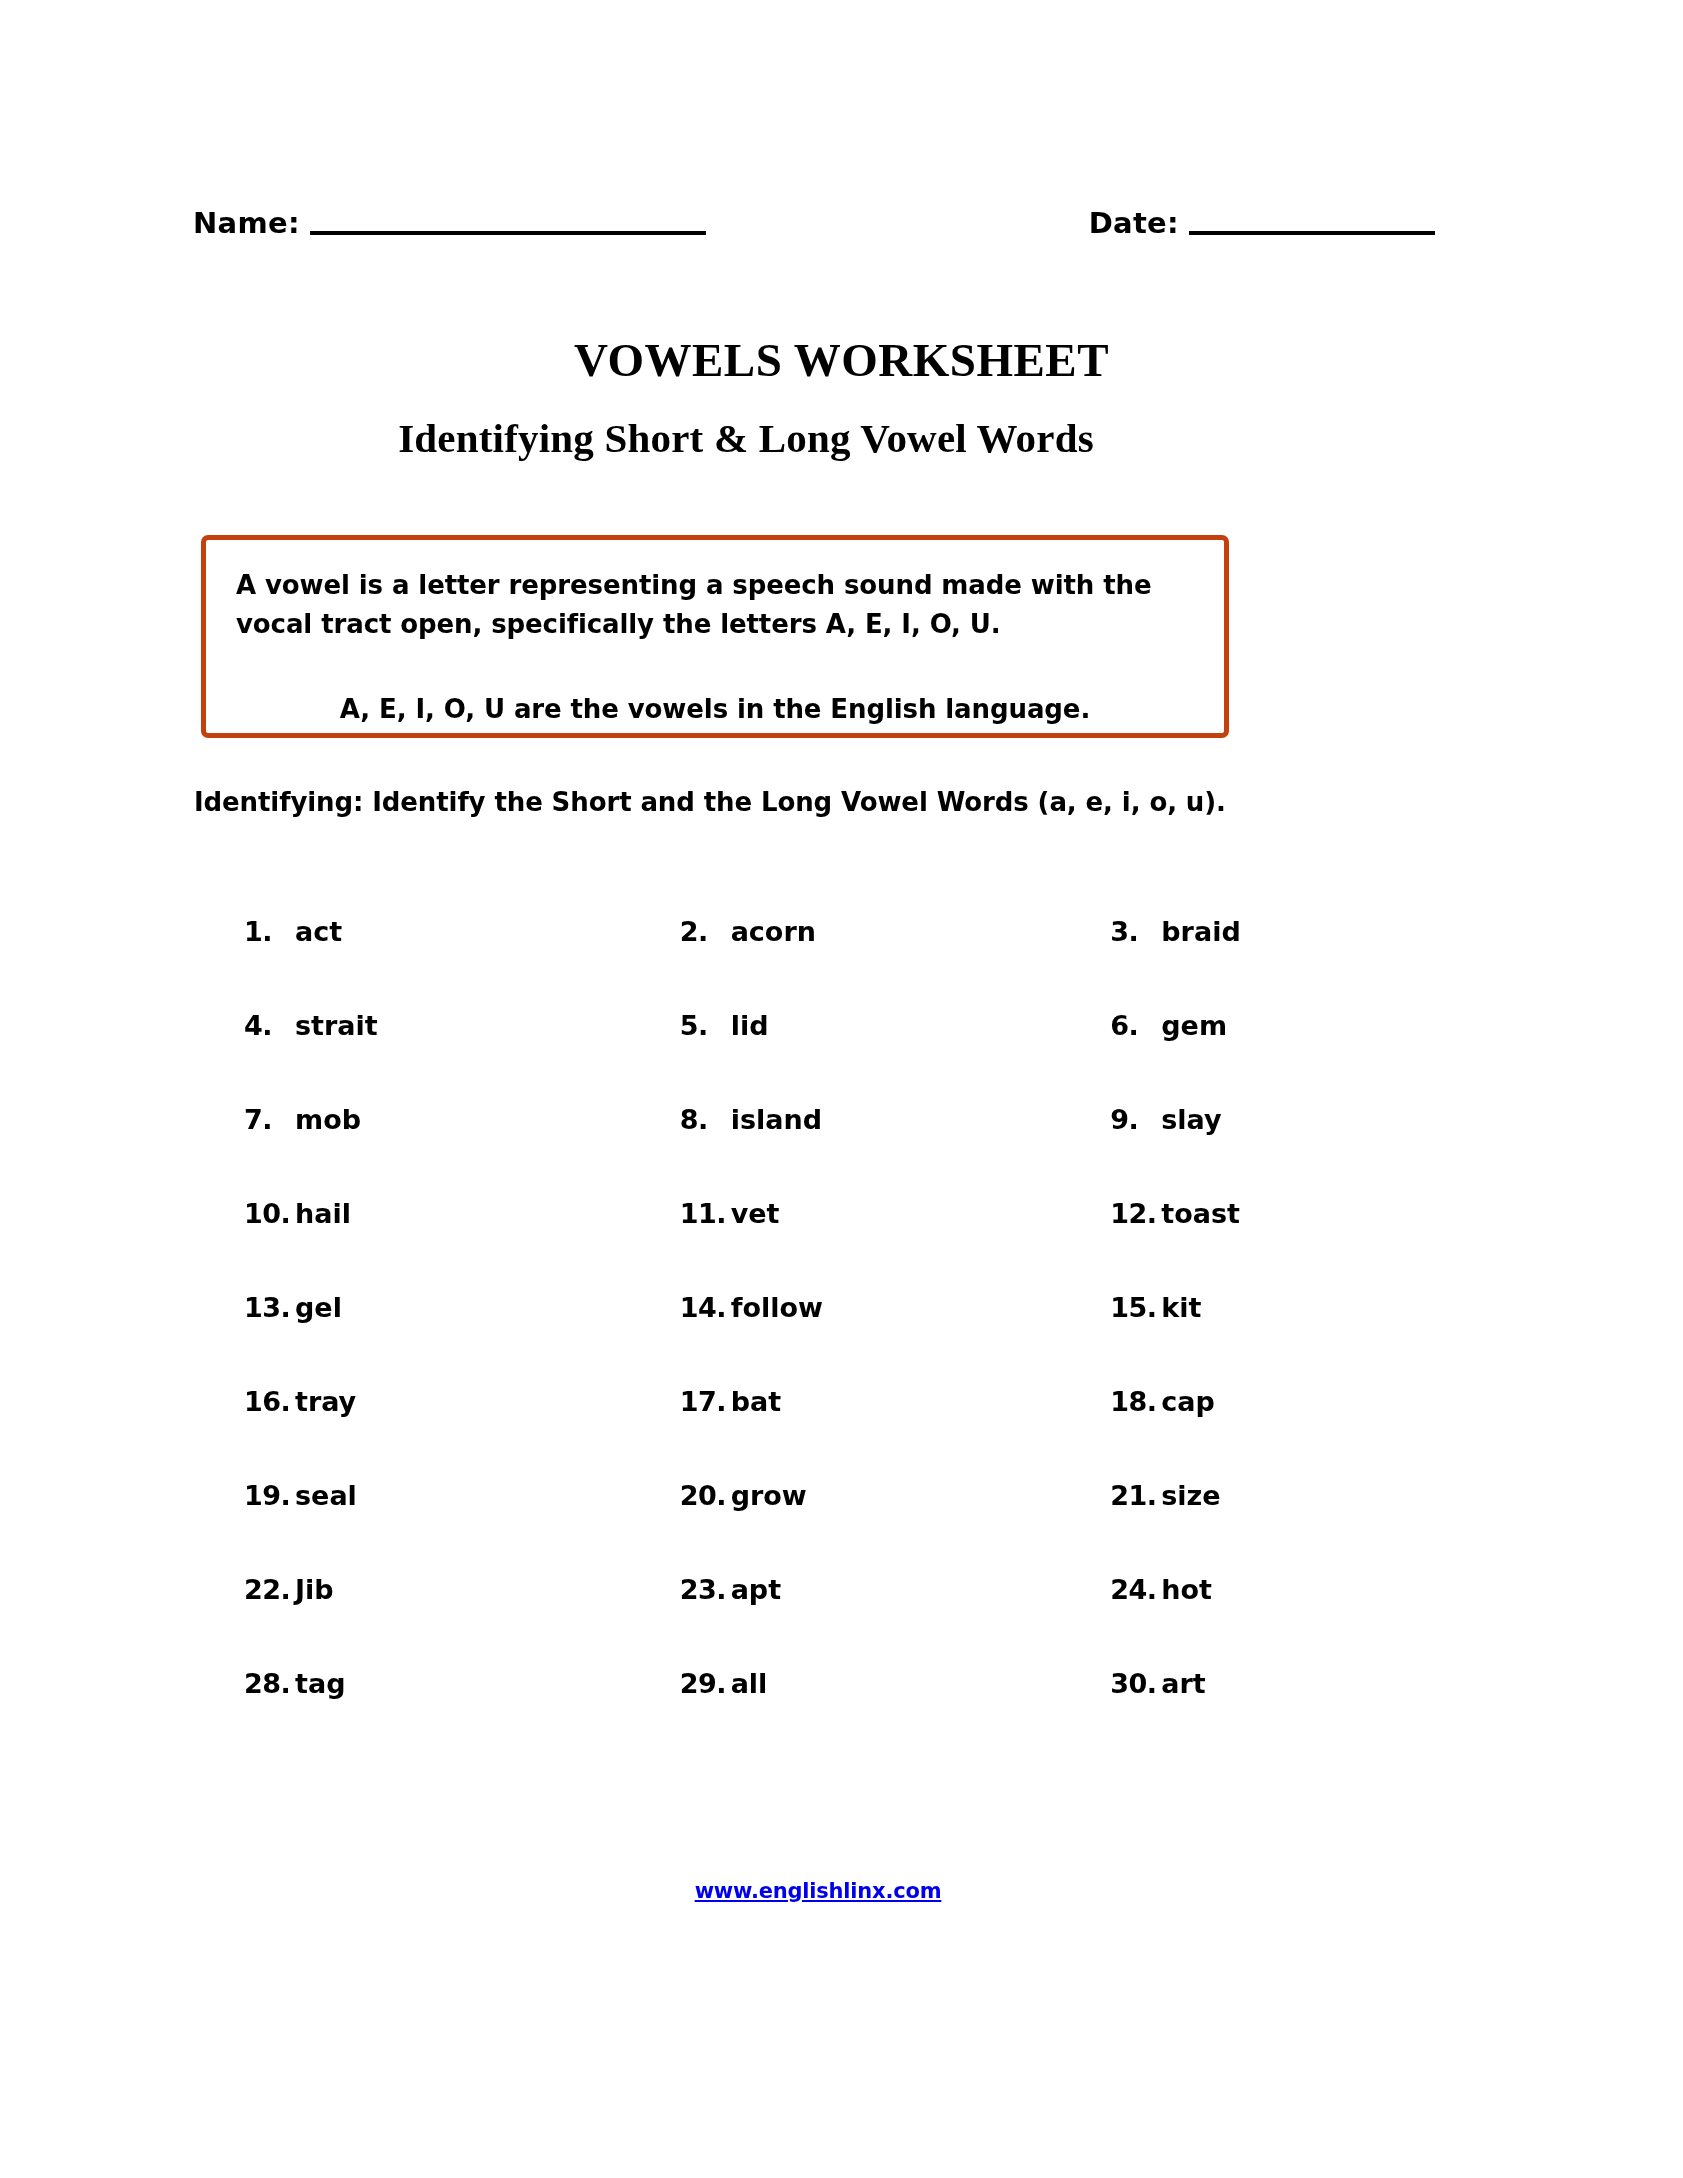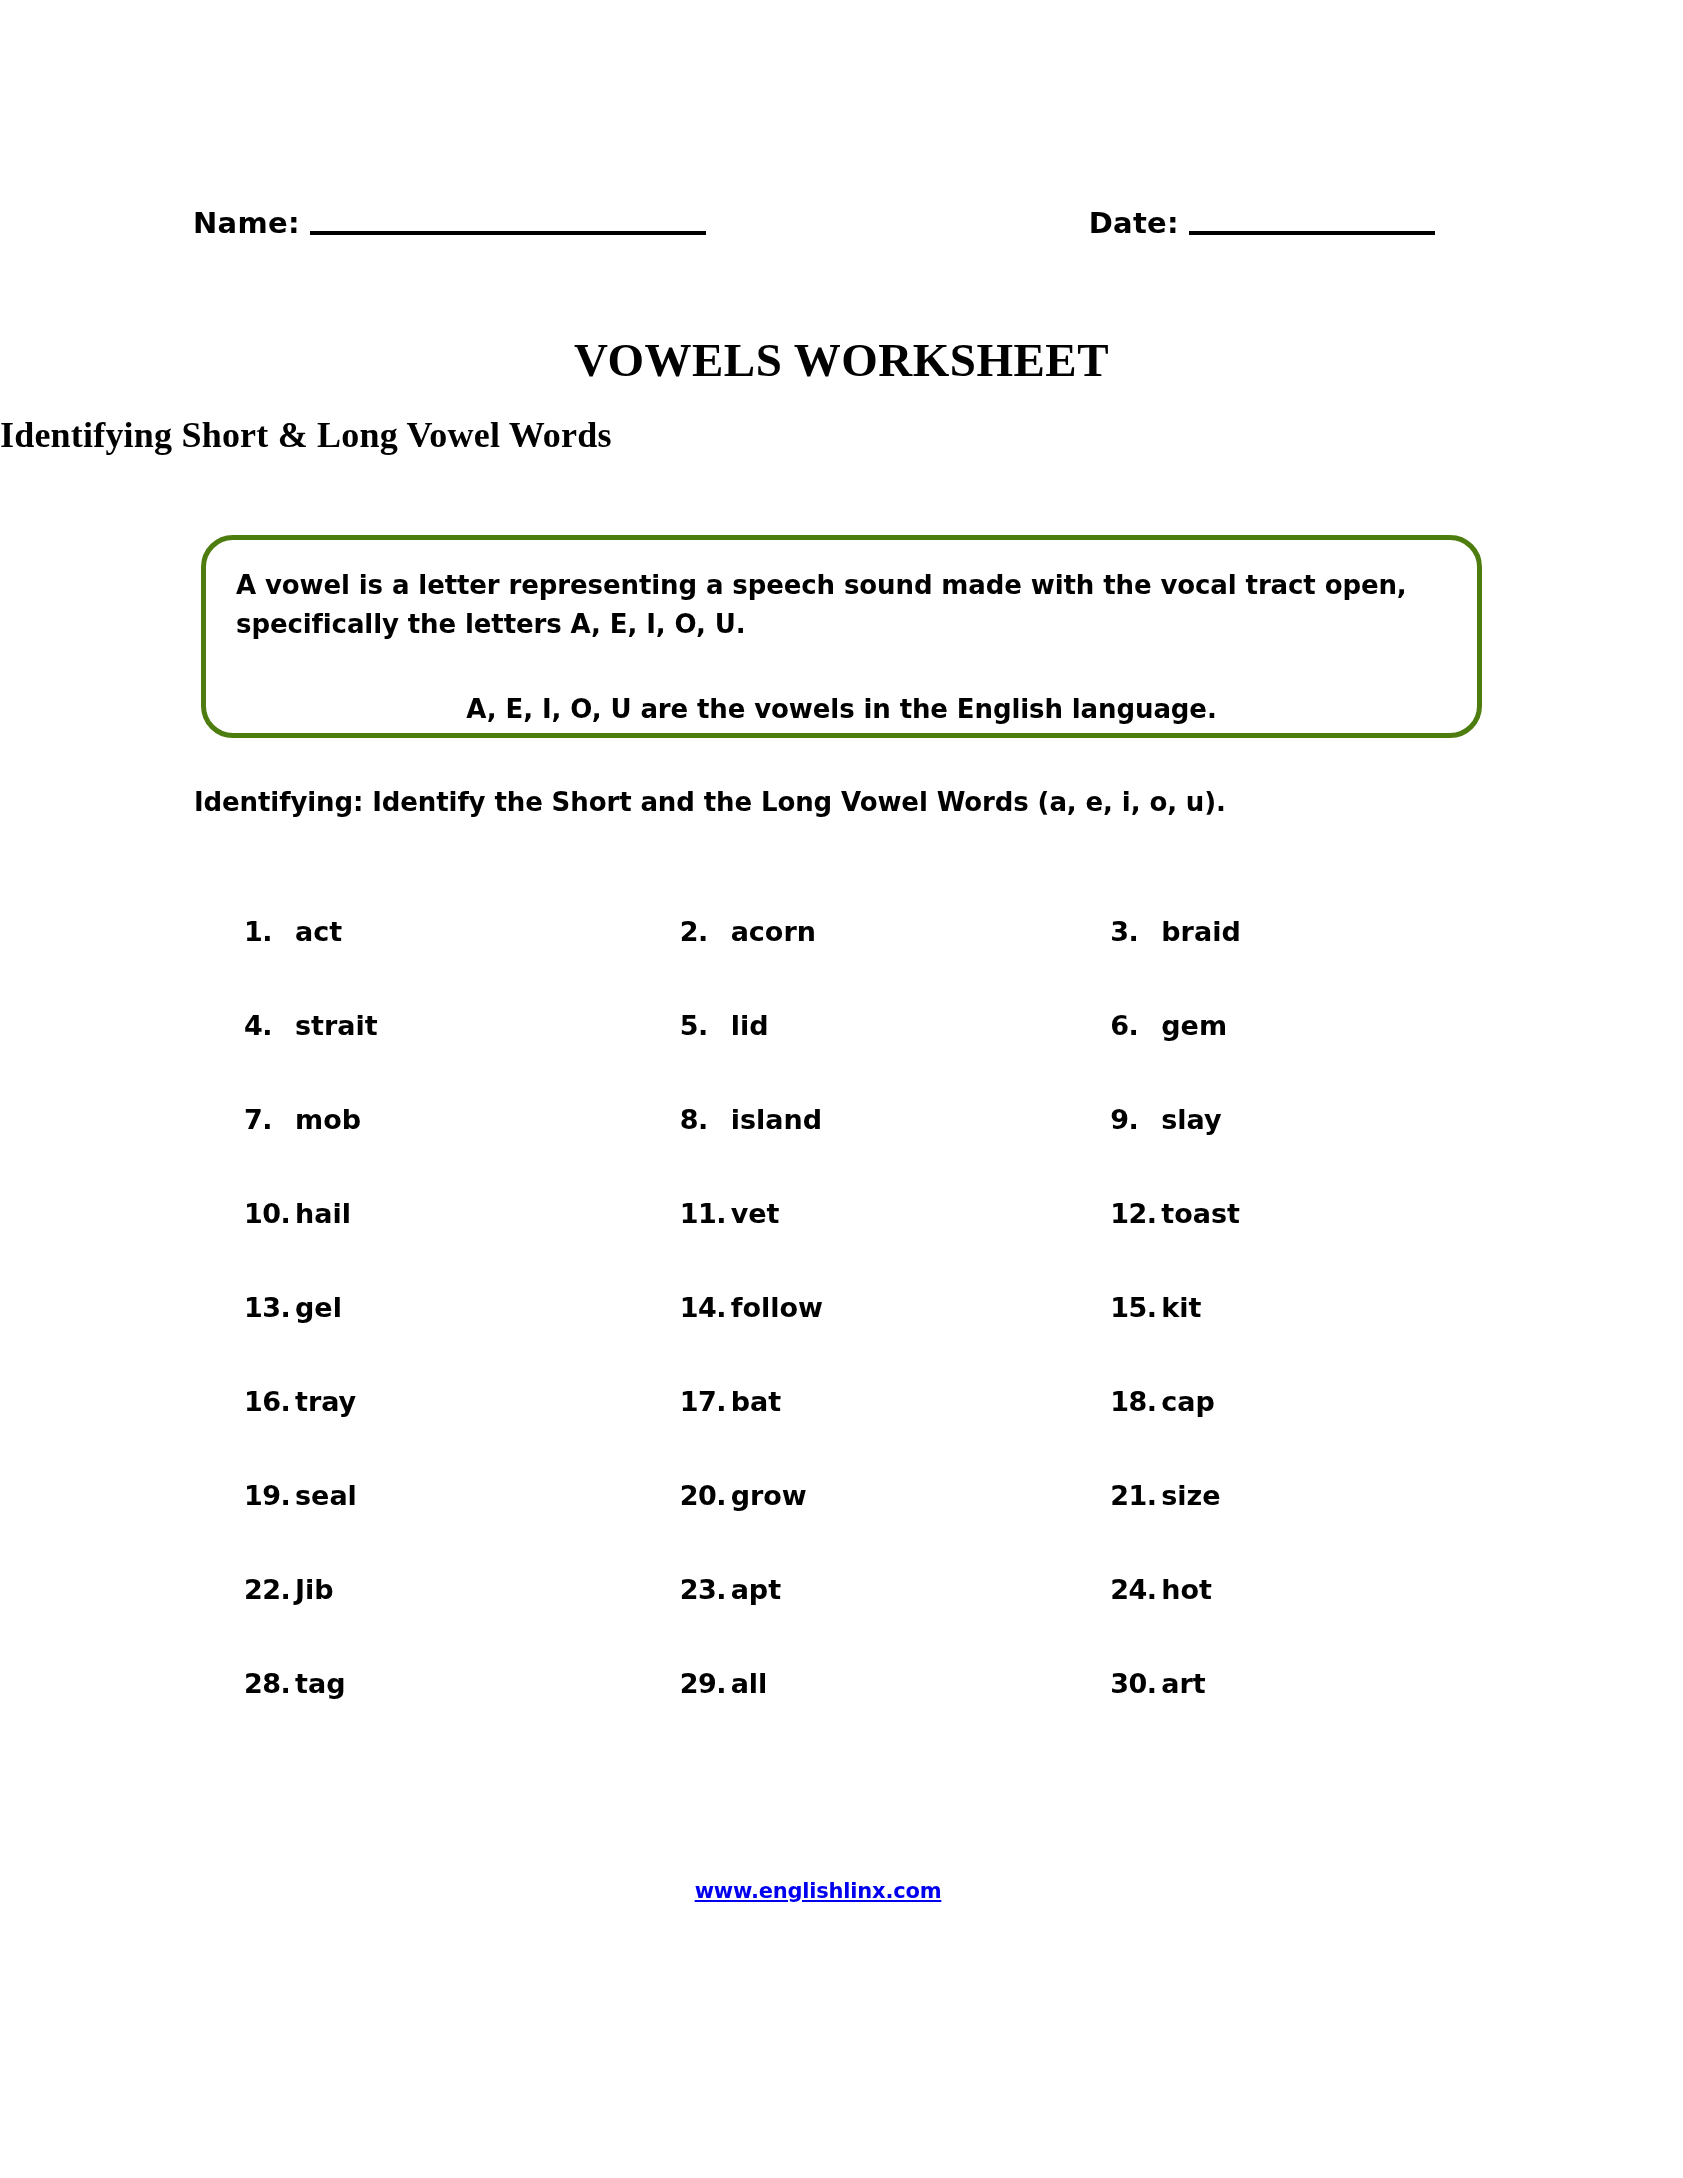--- a/index.html
+++ b/index.html
@@ -68,36 +68,37 @@
     font-family: "Liberation Serif", serif;
     font-weight: bold;
     font-size: 47px;
     letter-spacing: 0.5px;
   }
   .title-sub {
     position: absolute;
     left: 0;
     top: 414px;
     width: 1492px;
+    text-align: center;
     font-family: "Liberation Serif", serif;
     font-weight: bold;
-    font-size: 36px;
+    font-size: 41px;
     letter-spacing: 0.2px;
   }
 
   
   .definition-box {
     position: absolute;
     left: 201px;
     top: 535px;
-    width: 1281px;
+    width: 1028px;
     height: 203px;
     box-sizing: border-box;
-    border: 5px solid #4d7c0f;
-    border-radius: 32px;
+    border: 5px solid #c2410c;
+    border-radius: 7px;
     background: #ffffff;
     padding: 26px 30px 0 30px;
   }
   .definition-para {
     font-family: "DejaVu Sans", sans-serif;
     font-weight: bold;
     font-size: 26px;
     line-height: 39px;
     letter-spacing: -0.1px;
   }

